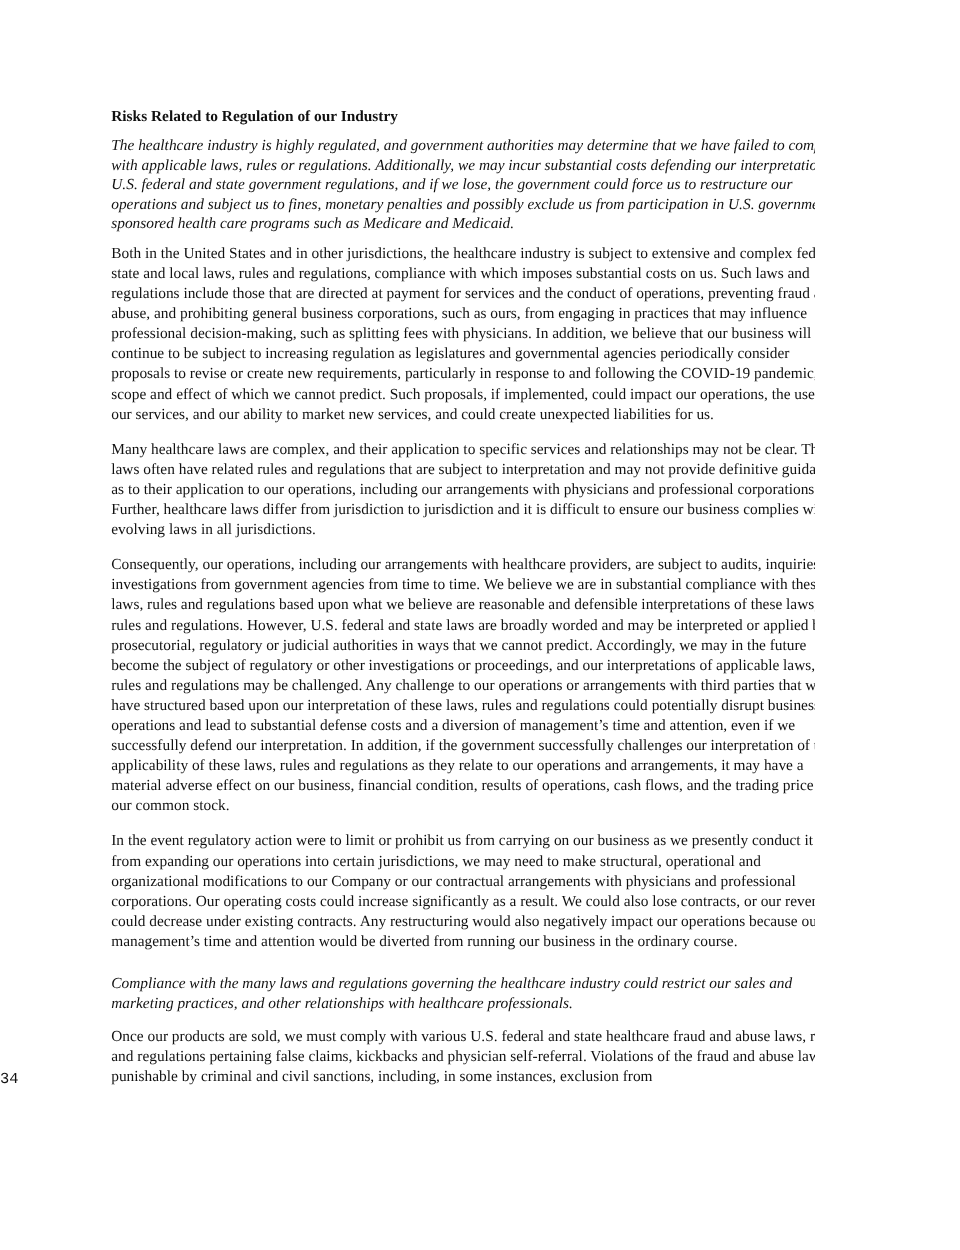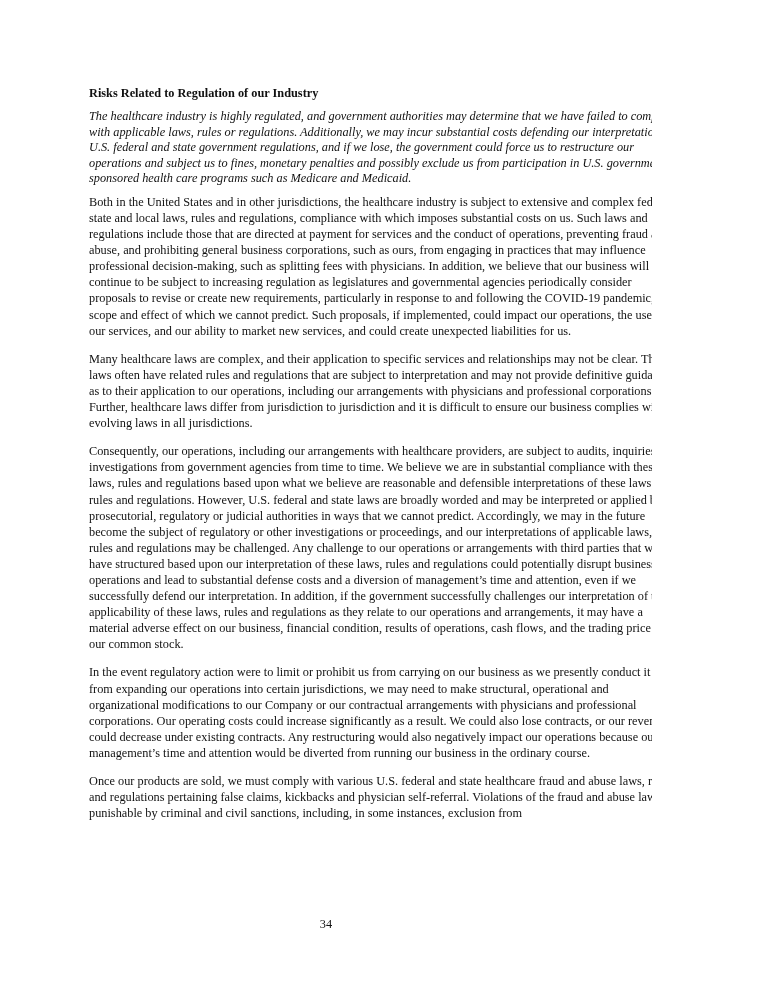--- a/index.html
+++ b/index.html
@@ -39,44 +39,45 @@
   .risk-heading.second {
     margin-top: 18px;
     margin-bottom: 11px;
   }
   .body-para {
     margin: 0 0 12px 0;
     line-height: 16.1px;
   }
   .page-number {
     position: absolute;
-    top: 916px;
+    top: 855px;
     left: 0;
     width: 100%;
-    text-align: center;
     line-height: 16px;
+    font-family: Liberation Mono, monospace;
   }
 </style>
 </head>
 <body>
 
 <div class="page" style="background: rgb(255, 255, 255); color: rgb(17, 17, 17);">
   <div class="content">
 
     <h1 class="section-heading">Risks Related to Regulation of our Industry</h1>
 
     <p class="risk-heading">The healthcare industry is highly regulated, and government authorities may determine that we have failed to comply with applicable laws, rules or regulations. Additionally, we may incur substantial costs defending our interpretations of U.S. federal and state government regulations, and if we lose, the government could force us to restructure our operations and subject us to fines, monetary penalties and possibly exclude us from participation in U.S. government-sponsored health care programs such as Medicare and Medicaid.</p>
 
     <p class="body-para">Both in the United States and in other jurisdictions, the healthcare industry is subject to extensive and complex federal, state and local laws, rules and regulations, compliance with which imposes substantial costs on us. Such laws and regulations include those that are directed at payment for services and the conduct of operations, preventing fraud and abuse, and prohibiting general business corporations, such as ours, from engaging in practices that may influence professional decision-making, such as splitting fees with physicians. In addition, we believe that our business will continue to be subject to increasing regulation as legislatures and governmental agencies periodically consider proposals to revise or create new requirements, particularly in response to and following the COVID-19 pandemic, the scope and effect of which we cannot predict. Such proposals, if implemented, could impact our operations, the use of our services, and our ability to market new services, and could create unexpected liabilities for us.</p>
 
     <p class="body-para">Many healthcare laws are complex, and their application to specific services and relationships may not be clear. The laws often have related rules and regulations that are subject to interpretation and may not provide definitive guidance as to their application to our operations, including our arrangements with physicians and professional corporations. Further, healthcare laws differ from jurisdiction to jurisdiction and it is difficult to ensure our business complies with evolving laws in all jurisdictions.</p>
 
     <p class="body-para">Consequently, our operations, including our arrangements with healthcare providers, are subject to audits, inquiries and investigations from government agencies from time to time. We believe we are in substantial compliance with these laws, rules and regulations based upon what we believe are reasonable and defensible interpretations of these laws, rules and regulations. However, U.S. federal and state laws are broadly worded and may be interpreted or applied by prosecutorial, regulatory or judicial authorities in ways that we cannot predict. Accordingly, we may in the future become the subject of regulatory or other investigations or proceedings, and our interpretations of applicable laws, rules and regulations may be challenged. Any challenge to our operations or arrangements with third parties that we have structured based upon our interpretation of these laws, rules and regulations could potentially disrupt business operations and lead to substantial defense costs and a diversion of management’s time and attention, even if we successfully defend our interpretation. In addition, if the government successfully challenges our interpretation of the applicability of these laws, rules and regulations as they relate to our operations and arrangements, it may have a material adverse effect on our business, financial condition, results of operations, cash flows, and the trading price of our common stock.</p>
 
     <p class="body-para">In the event regulatory action were to limit or prohibit us from carrying on our business as we presently conduct it or from expanding our operations into certain jurisdictions, we may need to make structural, operational and organizational modifications to our Company or our contractual arrangements with physicians and professional corporations. Our operating costs could increase significantly as a result. We could also lose contracts, or our revenues could decrease under existing contracts. Any restructuring would also negatively impact our operations because our management’s time and attention would be diverted from running our business in the ordinary course.</p>
 
+    <p class="risk-heading second">Compliance with the many laws and regulations governing the healthcare industry could restrict our sales and marketing practices, and other relationships with healthcare professionals.</p>
 
     <p class="body-para">Once our products are sold, we must comply with various U.S. federal and state healthcare fraud and abuse laws, rules and regulations pertaining false claims, kickbacks and physician self-referral. Violations of the fraud and abuse laws are punishable by criminal and civil sanctions, including, in some instances, exclusion from</p>
 
   </div>
 
   <div class="page-number">34</div>
 </div>
 
 </body></html>

